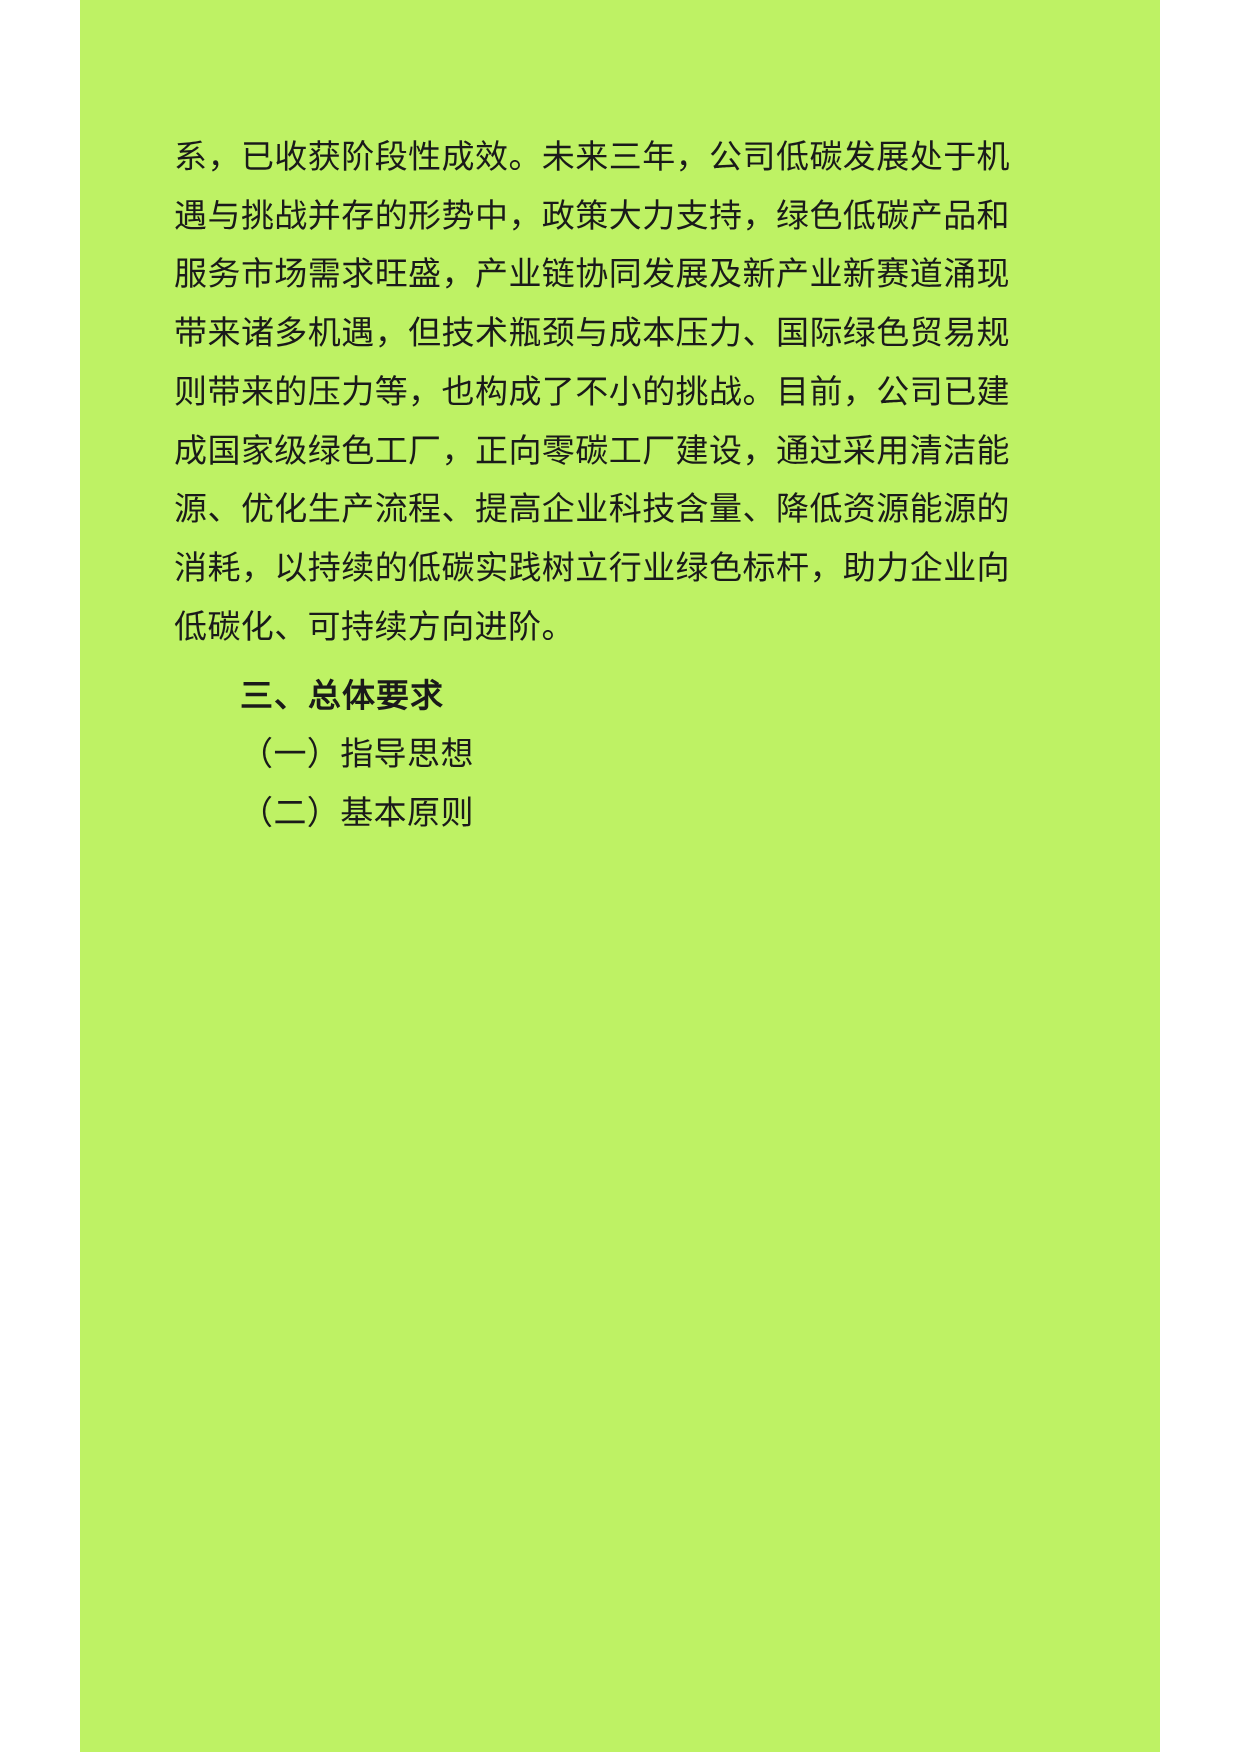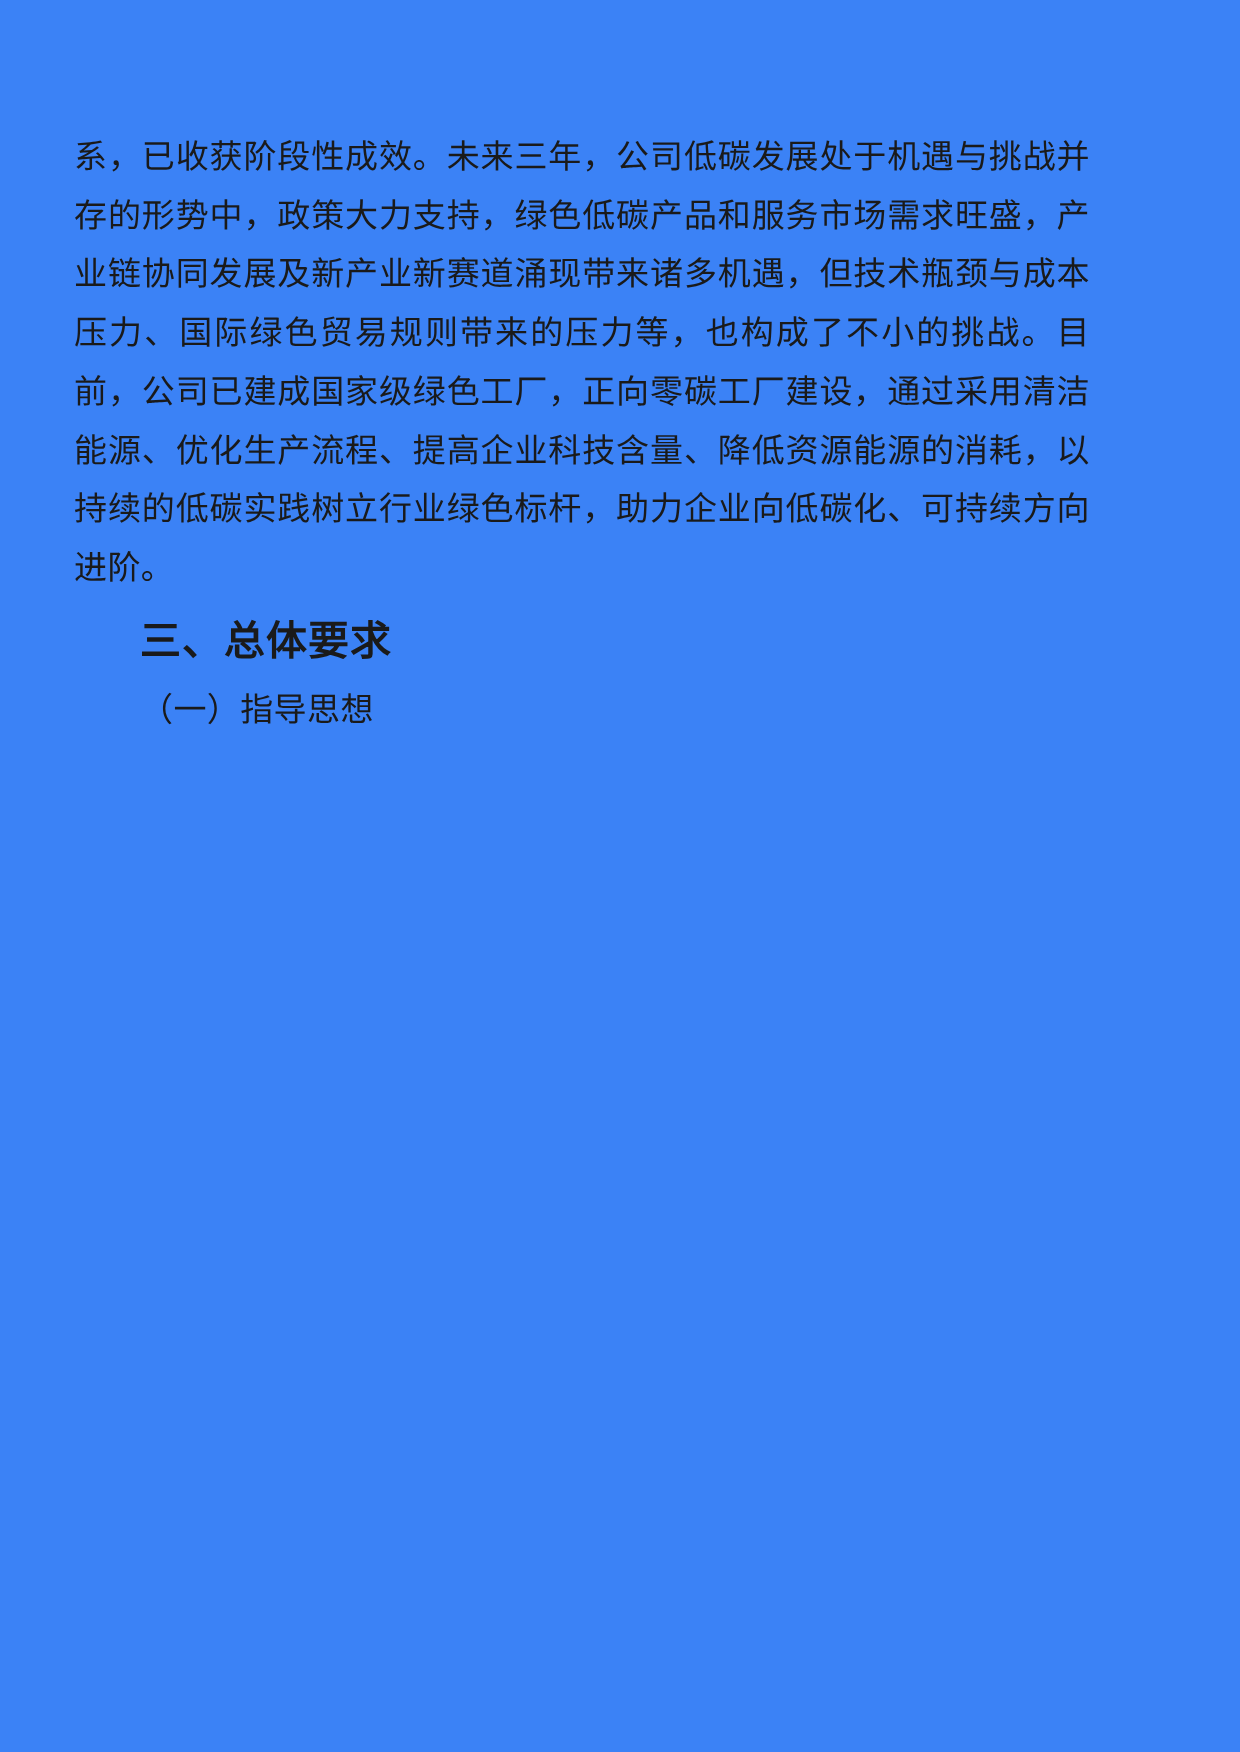--- a/index.html
+++ b/index.html
@@ -7,48 +7,48 @@
     margin: 0;
     padding: 0;
     background: #ffffff;
   }
   body {
     font-family: "DejaVu Serif", "Liberation Serif", serif;
     color: #1a1a1a;
   }
   .page {
     position: relative;
-    width: 1240px;
+    width: 1080px;
     height: 1752px;
     margin: 0 auto;
-    background: #3b82f6;
+    background: #bef264;
     box-sizing: border-box;
-    padding: 128px 150px 60px 74px;
+    padding: 128px 150px 60px 94px;
     overflow: hidden;
   }
   .doc-body {
     font-size: 33px;
     line-height: 1.78;
     letter-spacing: 0.4px;
     text-align: justify;
     text-justify: inter-ideograph;
   }
   p {
     margin: 0;
   }
   .para {
     text-indent: 0;
   }
   .indent2 {
     text-indent: 66px;
   }
   .section-heading {
-    font-family: Liberation Mono, monospace;
+    font-family: Liberation Sans, sans-serif;
     font-weight: bold;
-    font-size: 41px;
+    font-size: 33px;
     letter-spacing: 1px;
     text-indent: 66px;
     margin-top: 10px;
     margin-bottom: 2px;
     line-height: 1.78;
   }
   .sub-heading {
     text-indent: 66px;
     line-height: 1.78;
   }
@@ -62,16 +62,17 @@
 <div class="page">
   <div class="doc-body">
 
     <p class="para block">系，已收获阶段性成效。未来三年，公司低碳发展处于机遇与挑战并存的形势中，政策大力支持，绿色低碳产品和服务市场需求旺盛，产业链协同发展及新产业新赛道涌现带来诸多机遇，但技术瓶颈与成本压力、国际绿色贸易规则带来的压力等，也构成了不小的挑战。目前，公司已建成国家级绿色工厂，正向零碳工厂建设，通过采用清洁能源、优化生产流程、提高企业科技含量、降低资源能源的消耗，以持续的低碳实践树立行业绿色标杆，助力企业向低碳化、可持续方向进阶。</p>
 
     <p class="section-heading block">三、总体要求</p>
 
     <p class="sub-heading block">（一）指导思想</p>
 
 
+    <p class="sub-heading block">（二）基本原则</p>
 
 
   </div>
 </div>
 
 </body></html>

